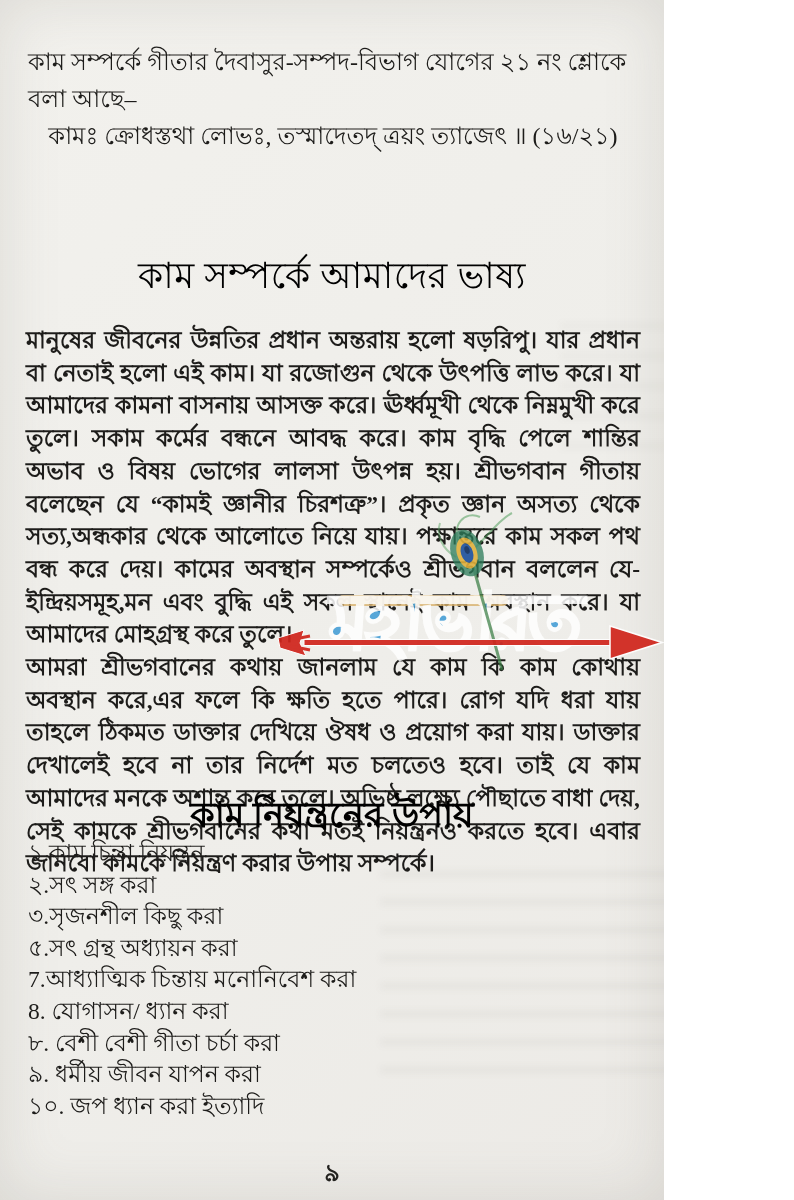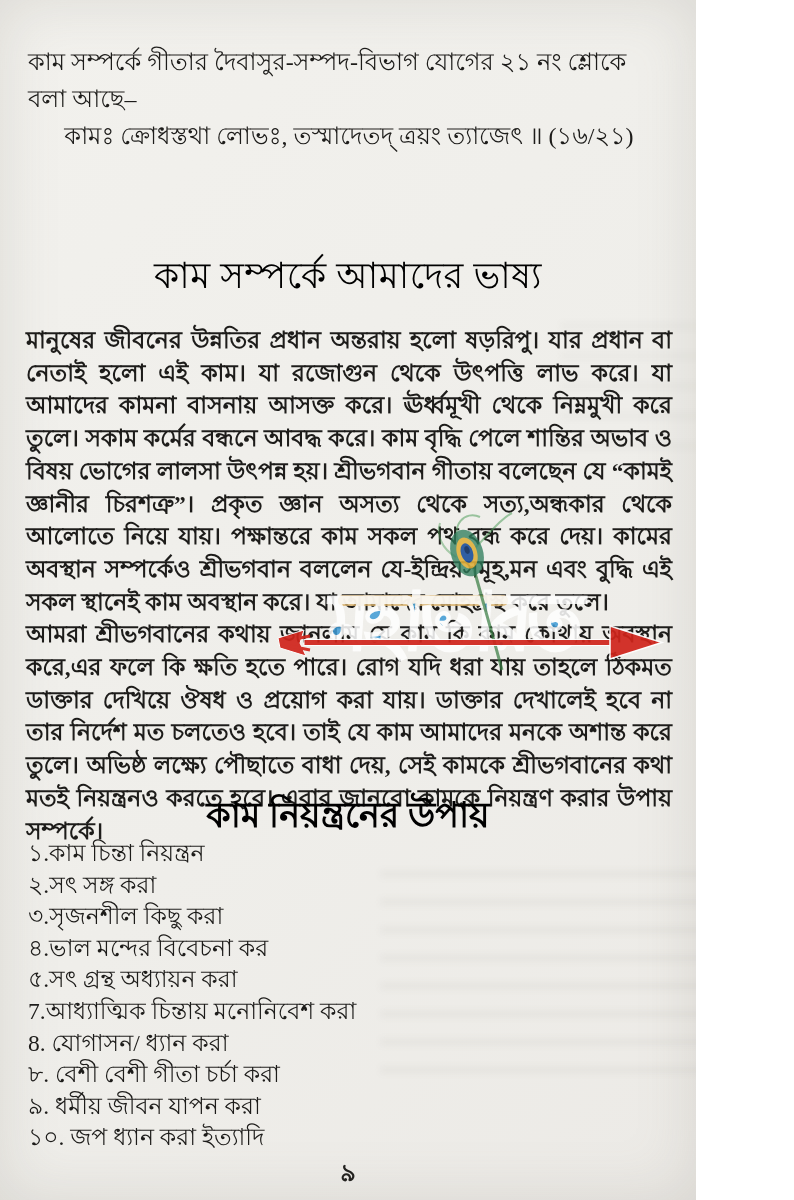--- a/index.html
+++ b/index.html
@@ -4,21 +4,20 @@
 <style>
   html,body{margin:0;padding:0;}
   .page{
     position:relative;
     width:664px;height:1200px;
     background:linear-gradient(135deg,#f2f1ed 0%,#efeeea 55%,#eceae6 100%);
     overflow:hidden;
     font-family:"Liberation Serif","DejaVu Serif",serif;
     color:#1d1c1a;
     box-shadow:inset 0 0 60px rgba(120,115,105,.18);
-    padding-left:32px;
   }
   .abs{position:absolute;}
   .intro{top:44px;left:28px;right:26px;font-size:24px;line-height:37px;}
   .intro .l1{text-align:left;}
   .intro .lc{text-align:center;}
   .meaning{top:180px;left:28px;right:26px;font-size:24px;line-height:34px;text-align:justify;}
   .h1{top:248px;left:0;right:0;text-align:center;font-size:36px;font-weight:400;color:#000;
       font-family:"Liberation Serif","DejaVu Serif",serif;letter-spacing:.5px;}
   .bodytext{top:324px;left:26px;right:24px;font-size:23.5px;line-height:32.7px;text-align:justify;font-weight:bold;}
   .bodytext p{margin:0;}
@@ -62,21 +61,20 @@
     <p>মানুষের জীবনের উন্নতির প্রধান অন্তরায় হলো ষড়রিপু। যার প্রধান বা নেতাই হলো এই কাম। যা রজোগুন থেকে উৎপত্তি লাভ করে। যা আমাদের কামনা বাসনায় আসক্ত করে। ঊর্ধ্বমূখী থেকে নিম্নমুখী করে তুলে। সকাম কর্মের বন্ধনে আবদ্ধ করে। কাম বৃদ্ধি পেলে শান্তির অভাব ও বিষয় ভোগের লালসা উৎপন্ন হয়। শ্রীভগবান গীতায় বলেছেন যে “কামই জ্ঞানীর চিরশত্রু”। প্রকৃত জ্ঞান অসত্য থেকে সত্য,অন্ধকার থেকে আলোতে নিয়ে যায়। পক্ষান্তরে কাম সকল পথ বন্ধ করে দেয়। কামের অবস্থান সম্পর্কেও শ্রীভগবান বললেন যে-ইন্দ্রিয়সমূহ,মন এবং বুদ্ধি এই সকল স্থানেই কাম অবস্থান করে। যা আমাদের মোহগ্রস্থ করে তুলে।</p>
     <p>আমরা শ্রীভগবানের কথায় জানলাম যে কাম কি কাম কোথায় অবস্থান করে,এর ফলে কি ক্ষতি হতে পারে। রোগ যদি ধরা যায় তাহলে ঠিকমত ডাক্তার দেখিয়ে ঔষধ ও প্রয়োগ করা যায়। ডাক্তার দেখালেই হবে না তার নির্দেশ মত চলতেও হবে। তাই যে কাম আমাদের মনকে অশান্ত করে তুলে। অভিষ্ঠ লক্ষ্যে পৌছাতে বাধা দেয়, সেই কামকে শ্রীভগবানের কথা মতই নিয়ন্ত্রনও করতে হবে। এবার জানবো কামকে নিয়ন্ত্রণ করার উপায় সম্পর্কে।</p>
   </div>
 
   <div class="abs h2">কাম নিয়ন্ত্রনের উপায়</div>
 
   <div class="abs list">
     <div>১.কাম চিন্তা নিয়ন্ত্রন</div>
     <div>২.সৎ সঙ্গ করা</div>
     <div>৩.সৃজনশীল কিছু করা</div>
-    <div>৪.ভাল মন্দের বিবেচনা কর</div>
     <div>৫.সৎ গ্রন্থ অধ্যায়ন করা</div>
     <div>7.আধ্যাত্মিক চিন্তায় মনোনিবেশ করা</div>
     <div>8. যোগাসন/ ধ্যান করা</div>
     <div>৮. বেশী বেশী গীতা চর্চা করা</div>
     <div>৯. ধর্মীয় জীবন যাপন করা</div>
     <div>১০. জপ ধ্যান করা ইত্যাদি</div>
   </div>
 
   <div class="abs pageno">৯</div>
 

